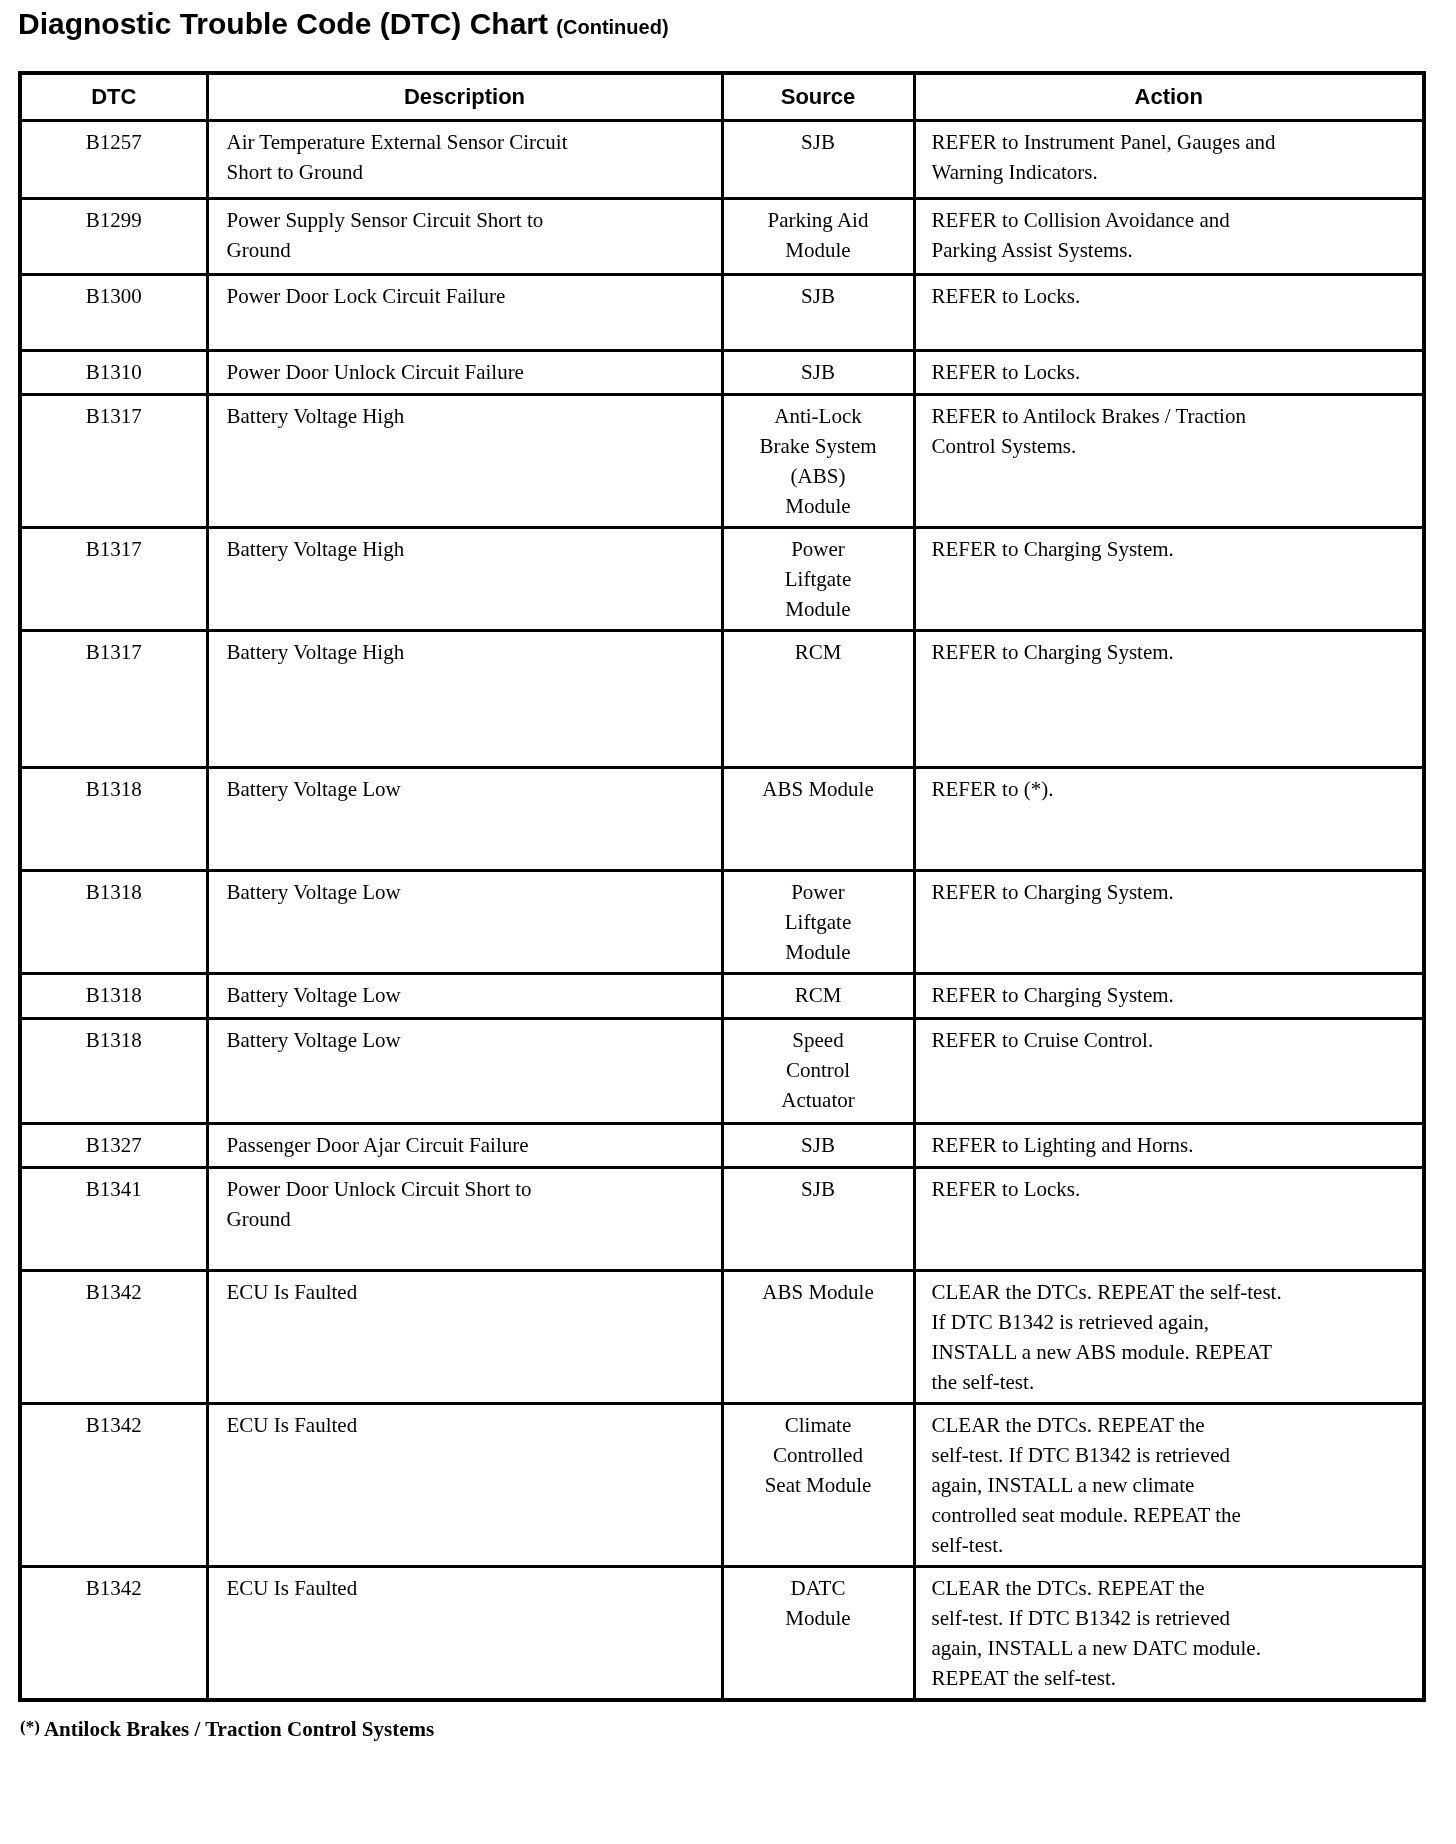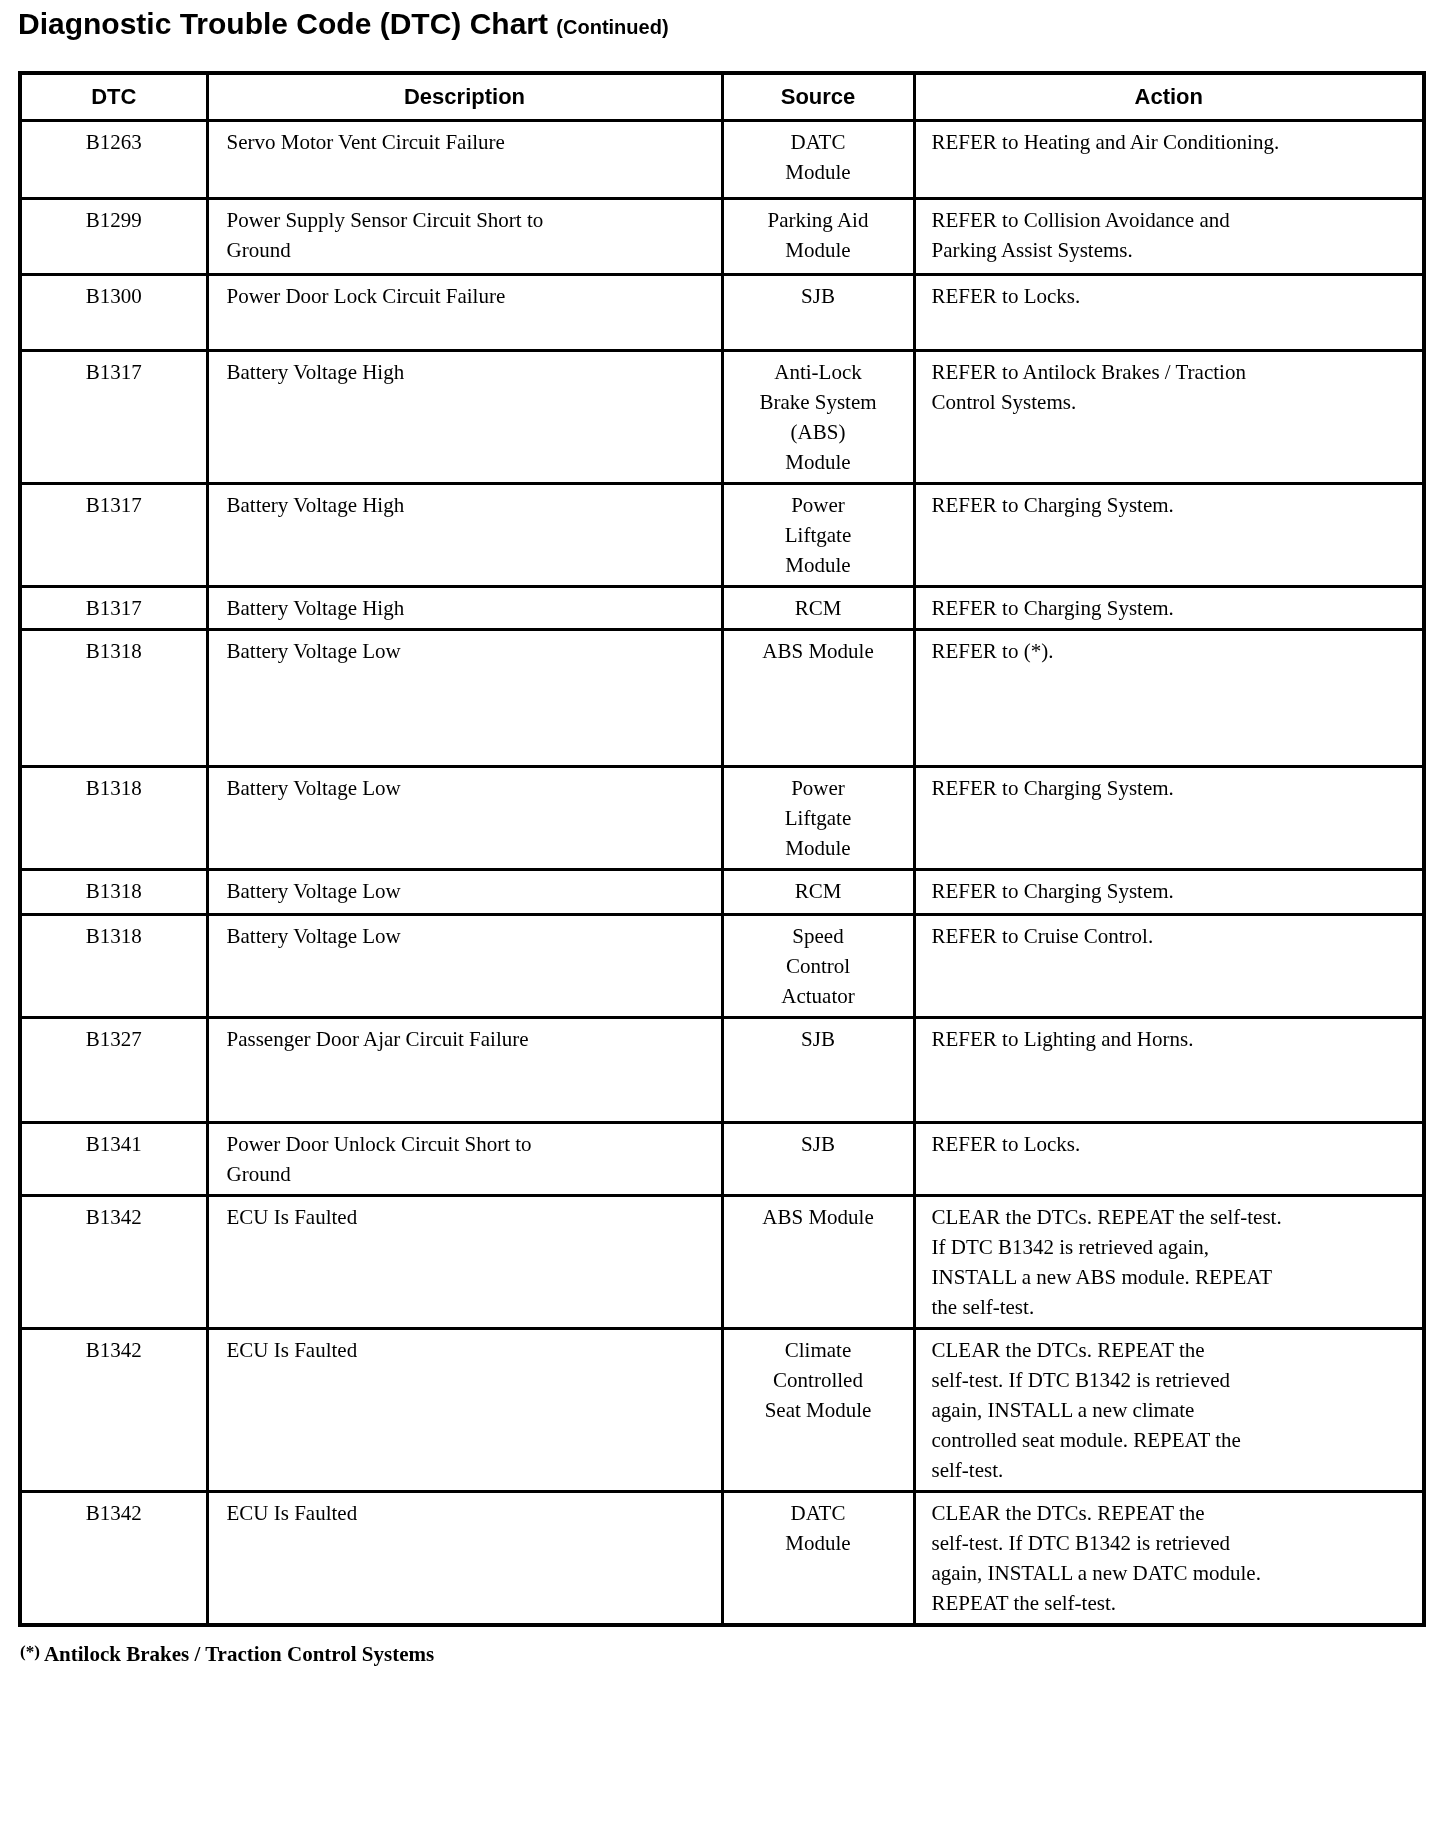--- a/index.html
+++ b/index.html
@@ -114,38 +114,45 @@
   <thead>
     <tr>
       <th>DTC</th>
       <th>Description</th>
       <th>Source</th>
       <th>Action</th>
     </tr>
   </thead>
   <tbody>
       <tr>
-        <td class="cell-dtc">B1263</td>
-        <td class="cell-desc">Servo Motor Vent Circuit Failure</td>
-        <td class="cell-source">DATC
-Module</td>
-        <td class="cell-action">REFER to Heating and Air Conditioning.</td>
+        <td class="cell-dtc">B1257</td>
+        <td class="cell-desc">Air Temperature External Sensor Circuit
+Short to Ground</td>
+        <td class="cell-source">SJB</td>
+        <td class="cell-action">REFER to Instrument Panel, Gauges and
+Warning Indicators.</td>
       </tr>
       <tr>
         <td class="cell-dtc">B1299</td>
         <td class="cell-desc">Power Supply Sensor Circuit Short to
 Ground</td>
         <td class="cell-source">Parking Aid
 Module</td>
         <td class="cell-action">REFER to Collision Avoidance and
 Parking Assist Systems.</td>
       </tr>
       <tr>
         <td class="cell-dtc">B1300</td>
         <td class="cell-desc">Power Door Lock Circuit Failure</td>
+        <td class="cell-source">SJB</td>
+        <td class="cell-action">REFER to Locks.</td>
+      </tr>
+      <tr>
+        <td class="cell-dtc">B1310</td>
+        <td class="cell-desc">Power Door Unlock Circuit Failure</td>
         <td class="cell-source">SJB</td>
         <td class="cell-action">REFER to Locks.</td>
       </tr>
       <tr>
         <td class="cell-dtc">B1317</td>
         <td class="cell-desc">Battery Voltage High</td>
         <td class="cell-source">Anti-Lock
 Brake System
 (ABS)
 Module</td>

